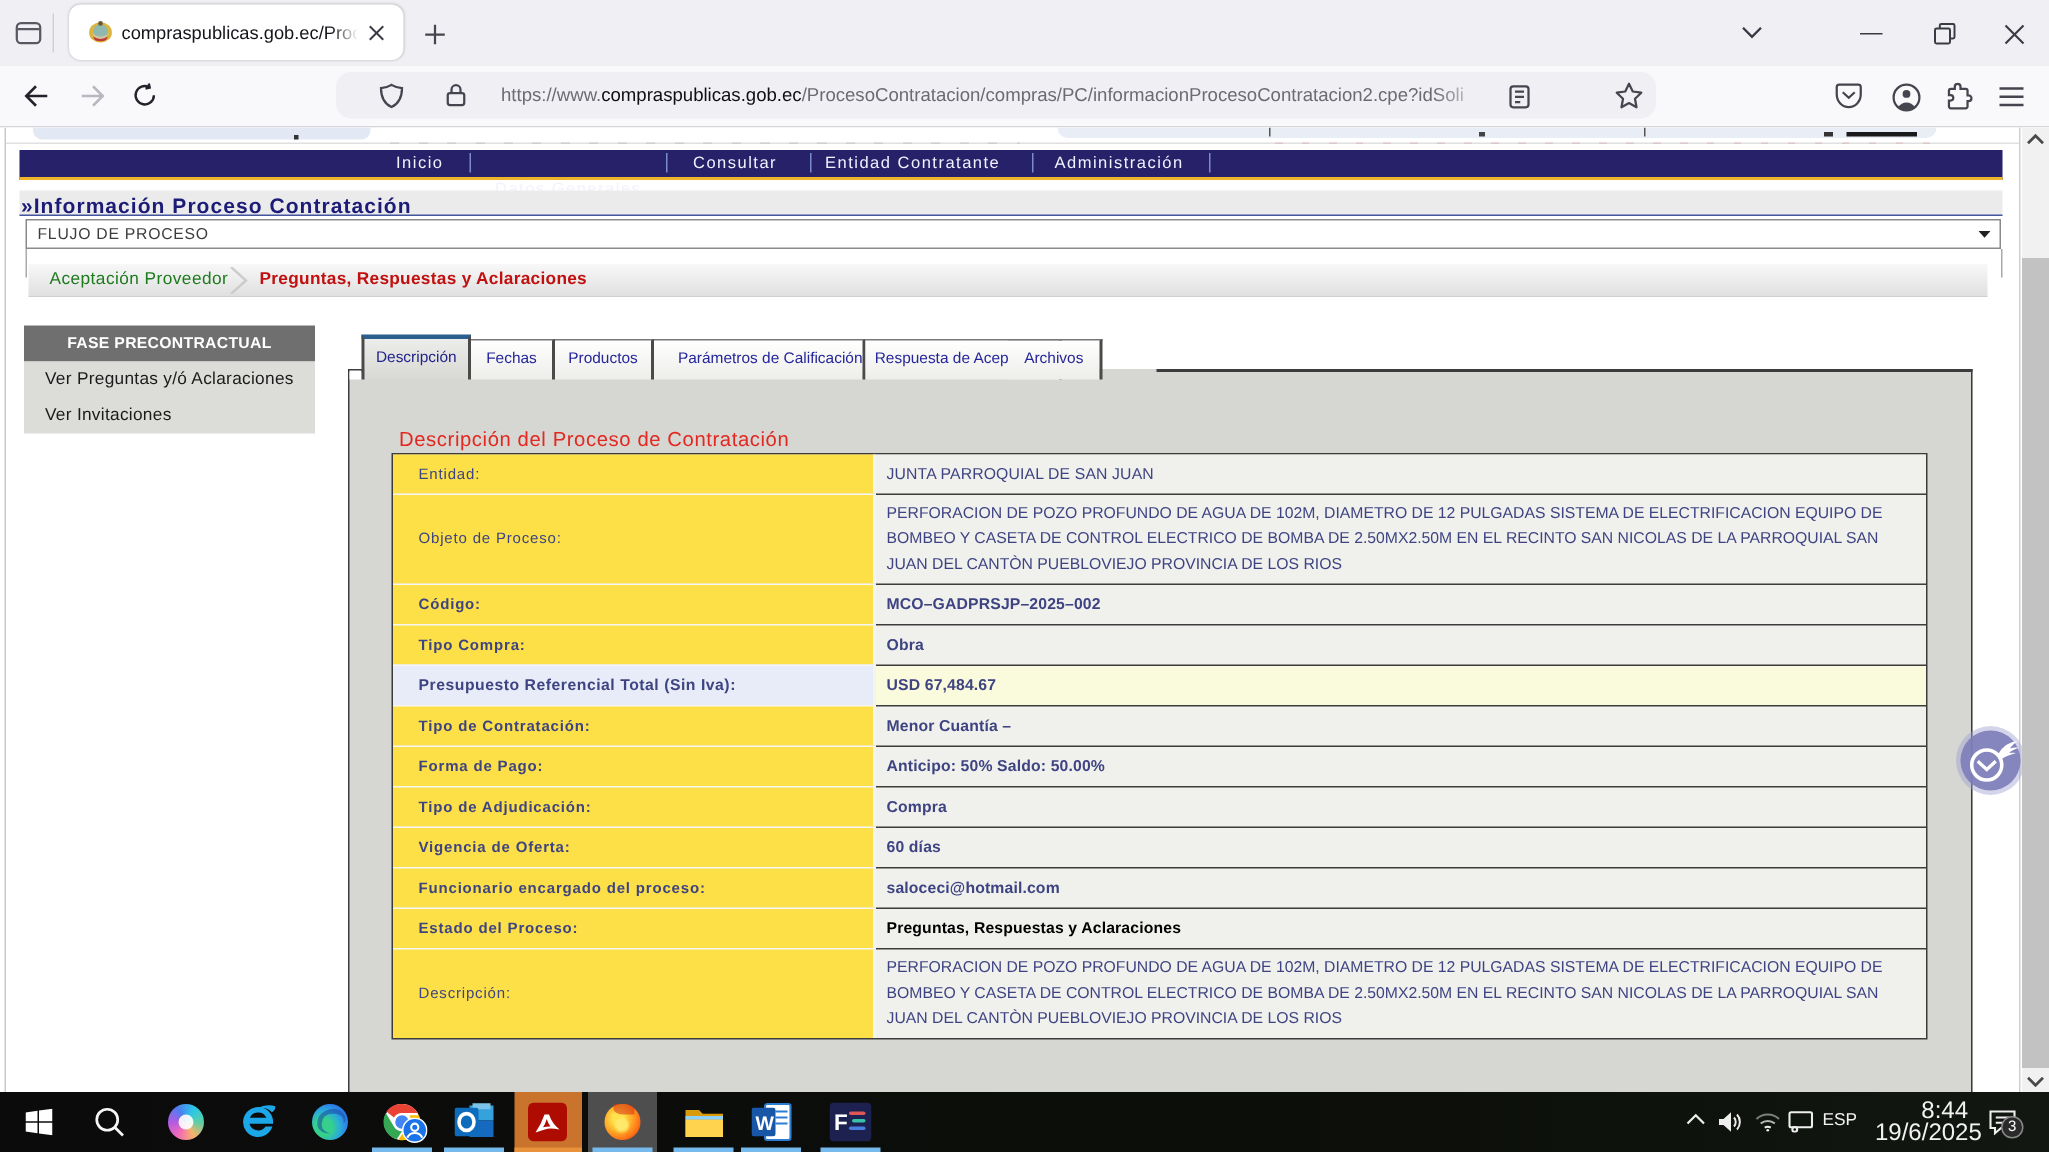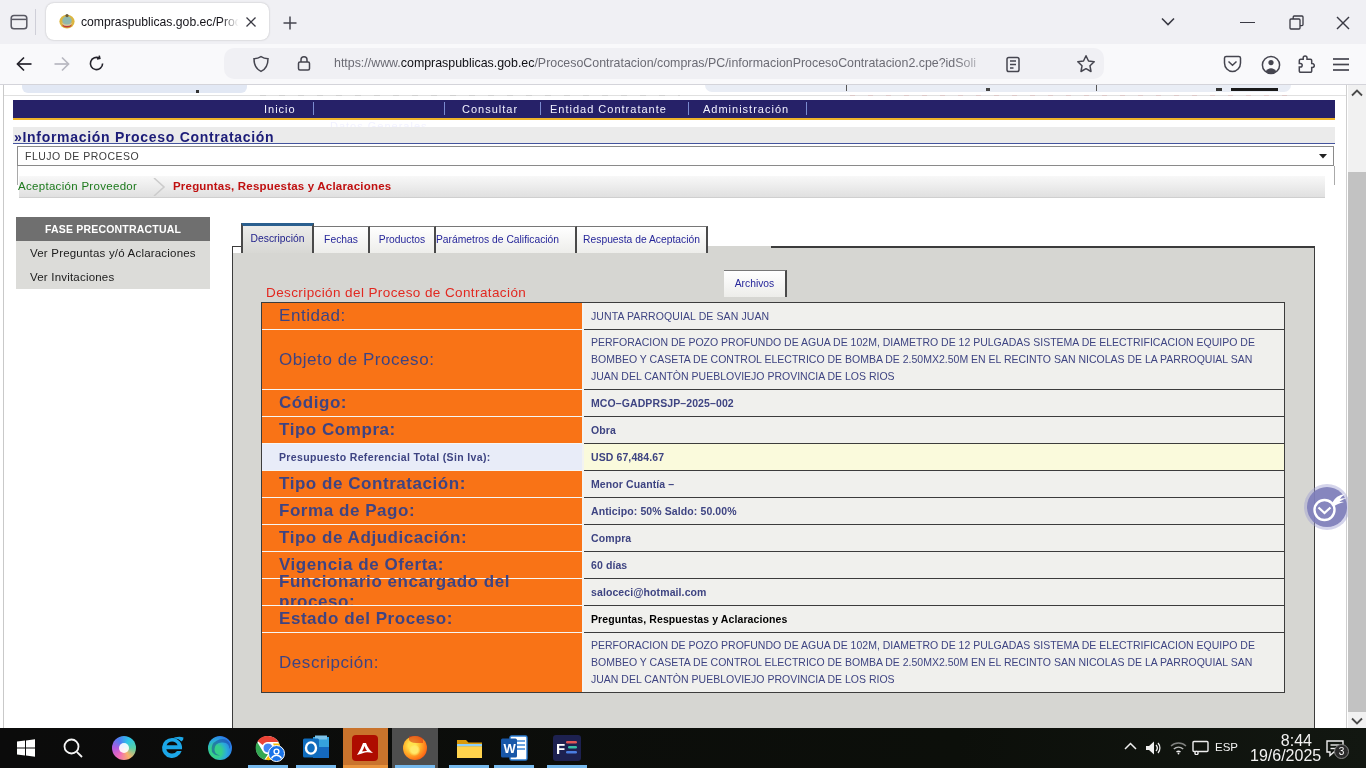--- a/index.html
+++ b/index.html
@@ -1,20 +1,20 @@
 <!DOCTYPE html>
 <html><head><meta charset="utf-8">
 <style>
   * { margin:0; padding:0; box-sizing:border-box; }
   html,body { width:1366px; height:768px; overflow:hidden; font-family:"Liberation Sans",sans-serif; background:#fff; }
   .abs { position:absolute; }
   #stage { position:relative; width:1366px; height:768px; }
   svg { display:block; }
   .trow { display:flex; }
-  .tl { width:322px; background:#f97316; border-right:2px solid #f3f3f0; display:flex; align-items:center; padding-left:17px; font-size:17px; letter-spacing:0.55px; }
+  .tl { width:322px; background:#fde047; border-right:2px solid #f3f3f0; display:flex; align-items:center; padding-left:17px; font-size:10px; letter-spacing:0.55px; }
   .tv { flex:1; background:#f0f0ed; display:flex; align-items:center; padding-left:7px; line-height:17px; overflow:hidden; }
   .trow + .trow .tv { border-top:1px solid #3c3c3c; }
   .trow + .trow .tl { border-top:1px solid #f6f6f3; }
   .h27 .tl, .h27 .tv { height:27px;font-weight:bold; } .trow + .trow.h27 .tl, .trow + .trow.h27 .tv { height:27px; }
   .h60 .tl, .h60 .tv { height:60px; }
 </style></head>
 <body>
 <div id="stage">
 
 <div class="abs" style="left:0;top:0;width:1366px;height:44px;background:#f0f0f4;"></div>
@@ -144,42 +144,42 @@
 <div class="abs" style="left:14px;top:44px;font-size:14px;font-weight:bold;color:#1c1c78;letter-spacing:0.7px;">»Información Proceso Contratación</div>
 
 <div class="abs" style="left:17px;top:61px;width:1317px;height:20px;background:#fff;border:1px solid #8a8a8a;"></div>
 <div class="abs" style="left:25px;top:65px;font-size:10.5px;color:#3c3c3c;letter-spacing:0.5px;">FLUJO DE PROCESO</div>
 <svg class="abs" style="left:1319px;top:69px" width="8" height="4.5" viewBox="0 0 8 4.5">
         <polygon points="0,0 8,0 4,4.5" fill="#222"></polygon>
       </svg>
 
 <div class="abs" style="left:17px;top:81px;width:1318px;height:19px;border-left:1px solid #aaa;border-right:1px solid #aaa;background:#fff;"></div>
 <div class="abs" style="left:19px;top:91px;width:1306px;height:22px;background:linear-gradient(#f8f8f8,#e0e0e0);border-bottom:1px solid #cfcfcf;"></div>
-<div class="abs" style="left:18px;top:95px;font-size:11.5px;color:#1d7a1d;letter-spacing:0.3px;">Aceptación Proveedor</div>
+<div class="abs" style="left:33px;top:95px;font-size:11.5px;color:#1d7a1d;letter-spacing:0.3px;">Aceptación Proveedor</div>
 <svg class="abs" style="left:152px;top:93px" width="15" height="18" viewBox="0 0 15 18" fill="none" stroke="#cccccc" stroke-width="1.6">
         <polyline points="2,0 12,9 2,18"></polyline>
       </svg>
 <div class="abs" style="left:173px;top:95px;font-size:11.5px;font-weight:bold;color:#c01010;letter-spacing:0.2px;">Preguntas, Respuestas y Aclaraciones</div>
 
 <div class="abs" style="left:16px;top:132px;width:194px;height:24px;background:#6f6f6f;color:#fff;font-weight:bold;font-size:10.5px;text-align:center;line-height:24px;letter-spacing:0.2px;">FASE PRECONTRACTUAL</div>
 <div class="abs" style="left:16px;top:156px;width:194px;height:48px;background:#dcdcd9;"></div>
 <div class="abs" style="left:30px;top:162px;font-size:11.5px;color:#1b1b1b;letter-spacing:0.2px;">Ver Preguntas y/ó Aclaraciones</div>
 <div class="abs" style="left:30px;top:186px;font-size:11.5px;color:#1b1b1b;letter-spacing:0.2px;">Ver Invitaciones</div>
 
 <div class="abs" style="left:232px;top:161px;width:1083px;height:482px;background:#d6d6d2;border-left:1.5px solid #3c3c3c;border-right:1.5px solid #3c3c3c;"></div>
 <div class="abs" style="left:232px;top:161px;width:10px;height:1.5px;background:#3c3c3c;"></div>
 <div class="abs" style="left:771px;top:161px;width:544px;height:1.5px;background:#3c3c3c;"></div>
 <div class="abs" style="left:233px;top:162px;width:8px;height:6px;background:#fff;"></div>
 
 <div class="abs" style="left:241px;top:138px;width:73px;height:30px;background:linear-gradient(#ececea,#d8d8d4);border-top:3px solid #2a5f8f;border-left:2px solid #4a4a4a;border-right:2px solid #4a4a4a;color:#22228c;font-size:10.3px;text-align:center;line-height:25px;white-space:nowrap;">Descripción</div>
 <div class="abs" style="left:314px;top:141px;width:56px;height:26.5px;background:linear-gradient(#ffffff,#ededea);border-top:1px solid #777;border-right:2px solid #4a4a4a;color:#26269a;font-size:10.3px;text-align:center;line-height:25px;white-space:nowrap;">Fechas</div>
 <div class="abs" style="left:370px;top:141px;width:66px;height:26.5px;background:linear-gradient(#ffffff,#ededea);border-right:2px solid #4a4a4a;border-top:1px solid #777;color:#26269a;font-size:10.3px;text-align:center;line-height:25px;white-space:nowrap;">Productos</div>
-<div class="abs" style="left:436px;top:141px;width:141px;height:26.5px;background:linear-gradient(#ffffff,#ededea);border-right:2px solid #4a4a4a;border-top:1px solid #777;color:#26269a;font-size:10.3px;text-align:left;line-height:25px;white-space:nowrap;">Parámetros de Calificación</div>
+<div class="abs" style="left:436px;top:141px;width:141px;height:26.5px;background:linear-gradient(#ffffff,#ededea);border-right:2px solid #4a4a4a;border-top:1px solid #777;color:#26269a;font-size:10.3px;text-align:right;line-height:25px;white-space:nowrap;">Parámetros de Calificación</div>
 <div class="abs" style="left:577px;top:141px;width:131px;height:26.5px;background:linear-gradient(#ffffff,#ededea);border-right:2px solid #4a4a4a;border-top:1px solid #777;color:#26269a;font-size:10.3px;text-align:center;line-height:25px;white-space:nowrap;">Respuesta de Aceptación</div>
-<div class="abs" style="left:724px;top:141px;width:63px;height:26.5px;background:linear-gradient(#ffffff,#ededea);border-right:2px solid #4a4a4a;border-top:1px solid #777;color:#26269a;font-size:10.3px;text-align:center;line-height:25px;white-space:nowrap;margin-top:44px;">Archivos</div>
+<div class="abs" style="left:672px;top:141px;width:63px;height:26.5px;background:linear-gradient(#ffffff,#ededea);border-right:2px solid #4a4a4a;border-top:1px solid #777;color:#26269a;font-size:10.3px;text-align:center;line-height:25px;white-space:nowrap;">Archivos</div>
 
 <div class="abs" style="left:266px;top:200px;font-size:13.5px;color:#e22820;letter-spacing:0.4px;">Descripción del Proceso de Contratación</div>
 
 <div class="abs" id="dtable" style="left:261px;top:217px;width:1024px;border:1.5px solid #3c3c3c;font-size:10.5px;color:#3e4482;letter-spacing:0.1px;">
   <div class="trow" style="height:26px">
           <div class="tl" style="height:26px">Entidad:</div>
           <div class="tv" style="height:26px">JUNTA PARROQUIAL DE SAN JUAN</div>
         </div>
   <div class="trow h60">
           <div class="tl">Objeto de Proceso:</div>

